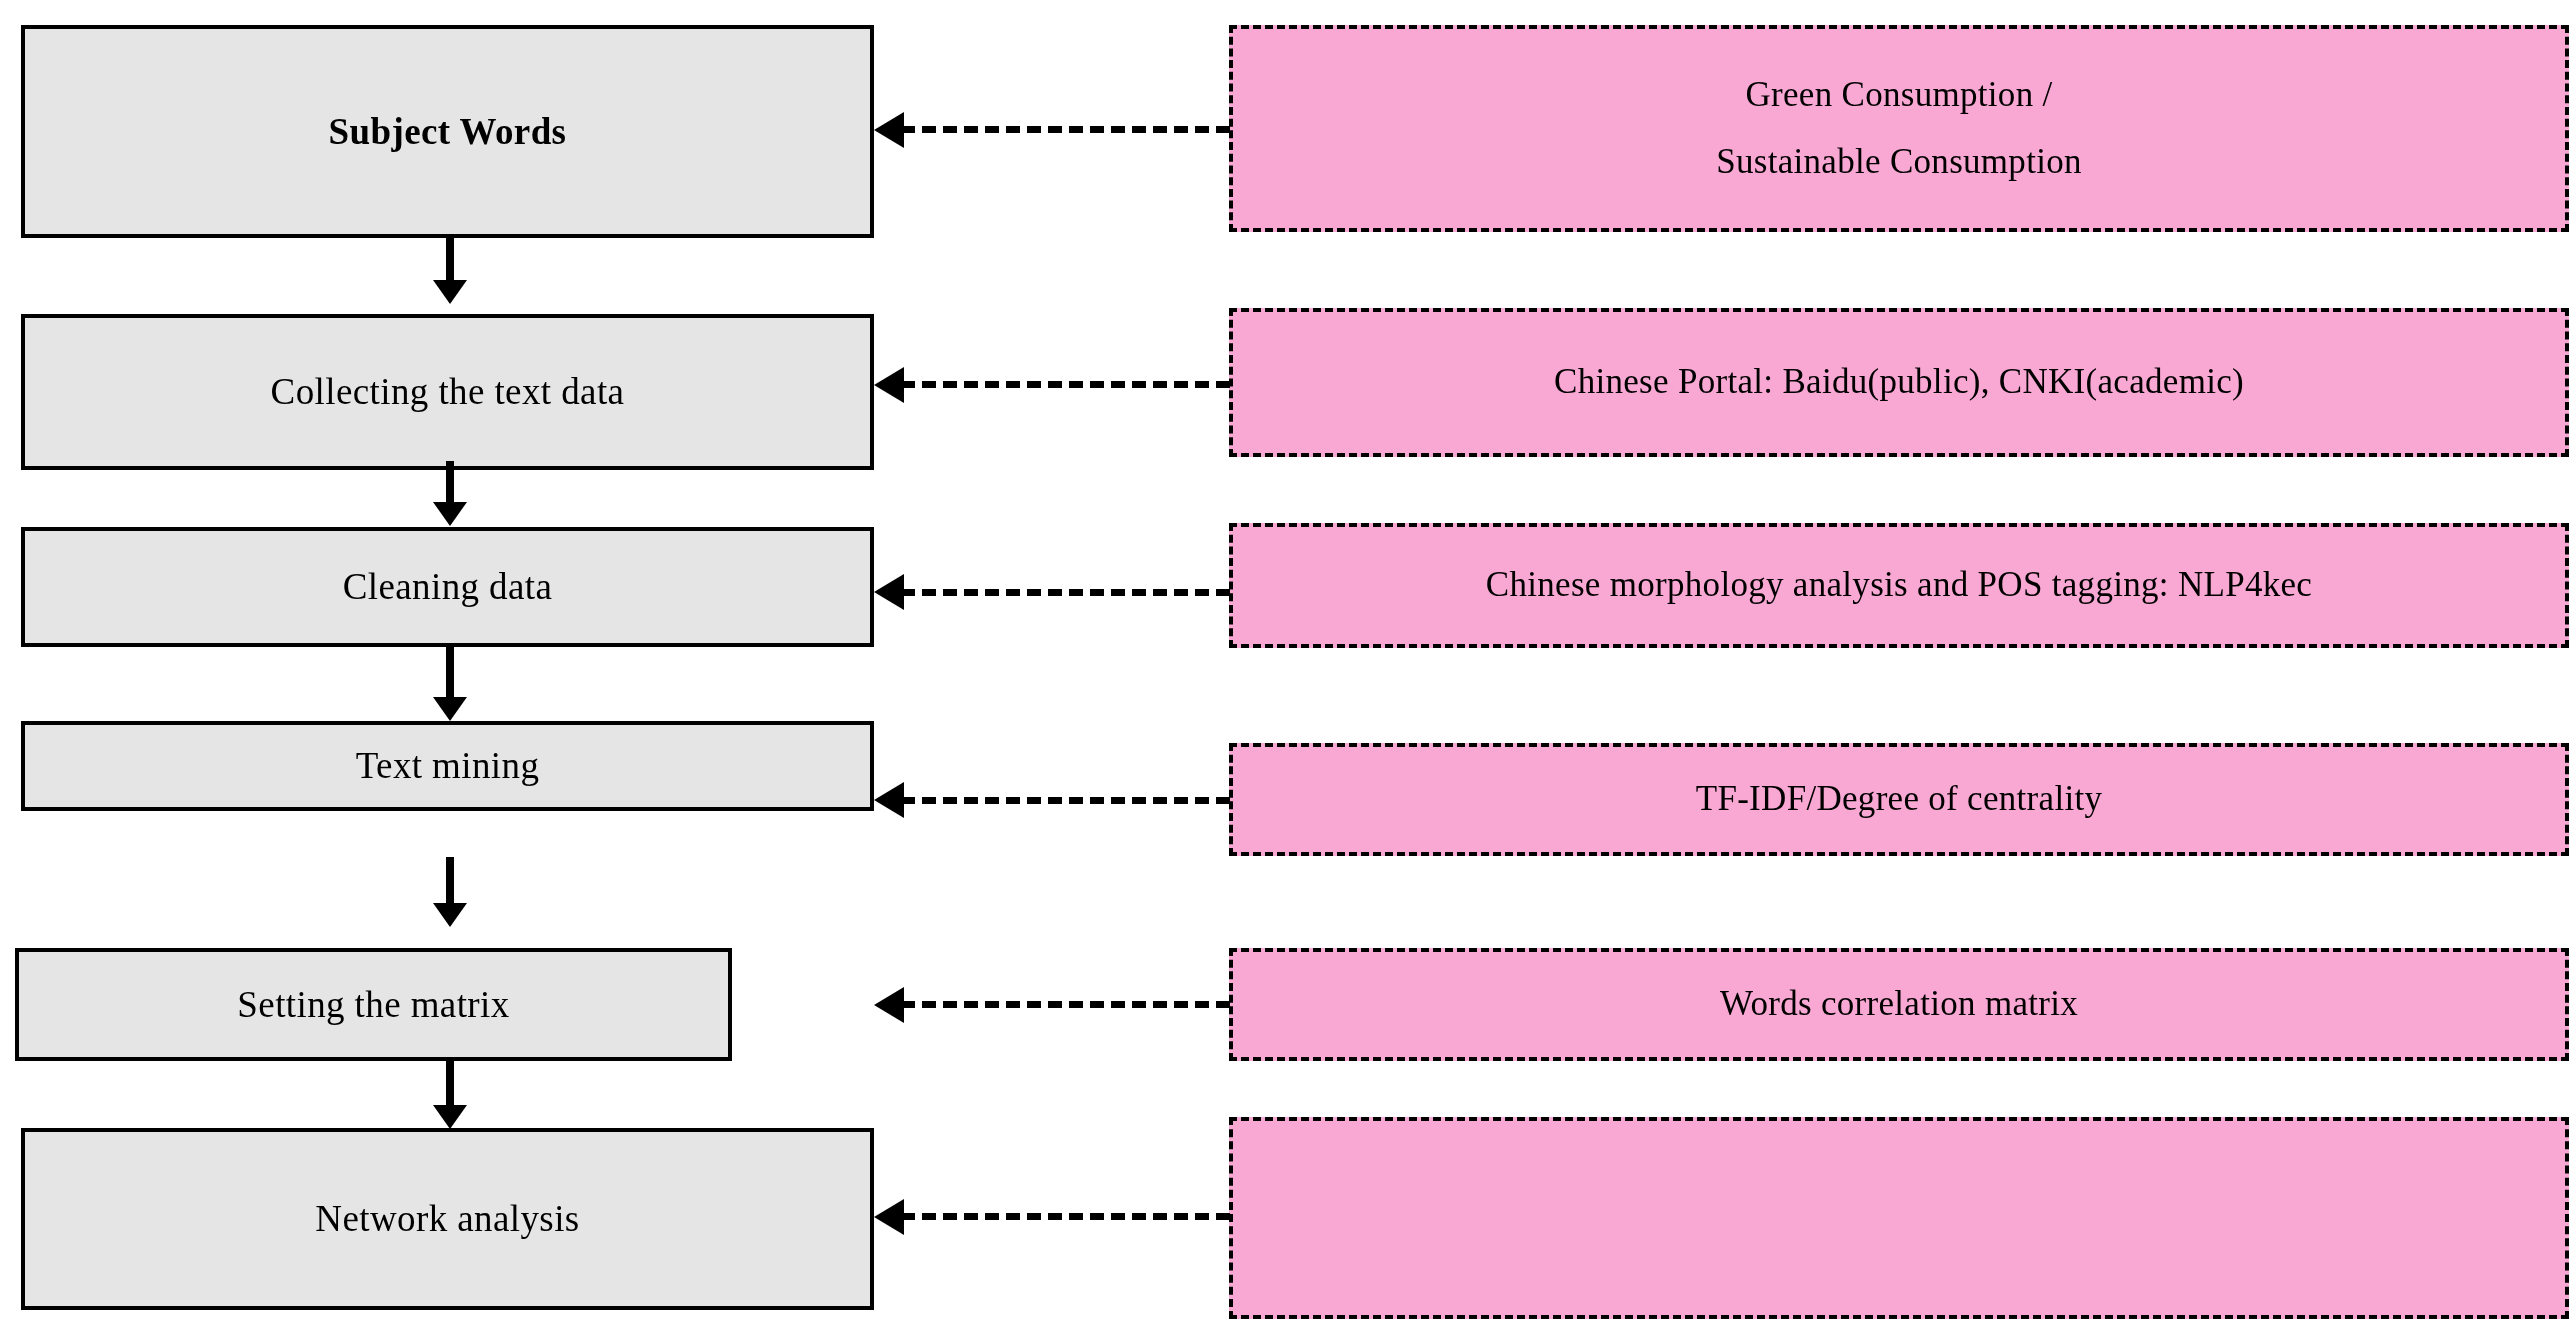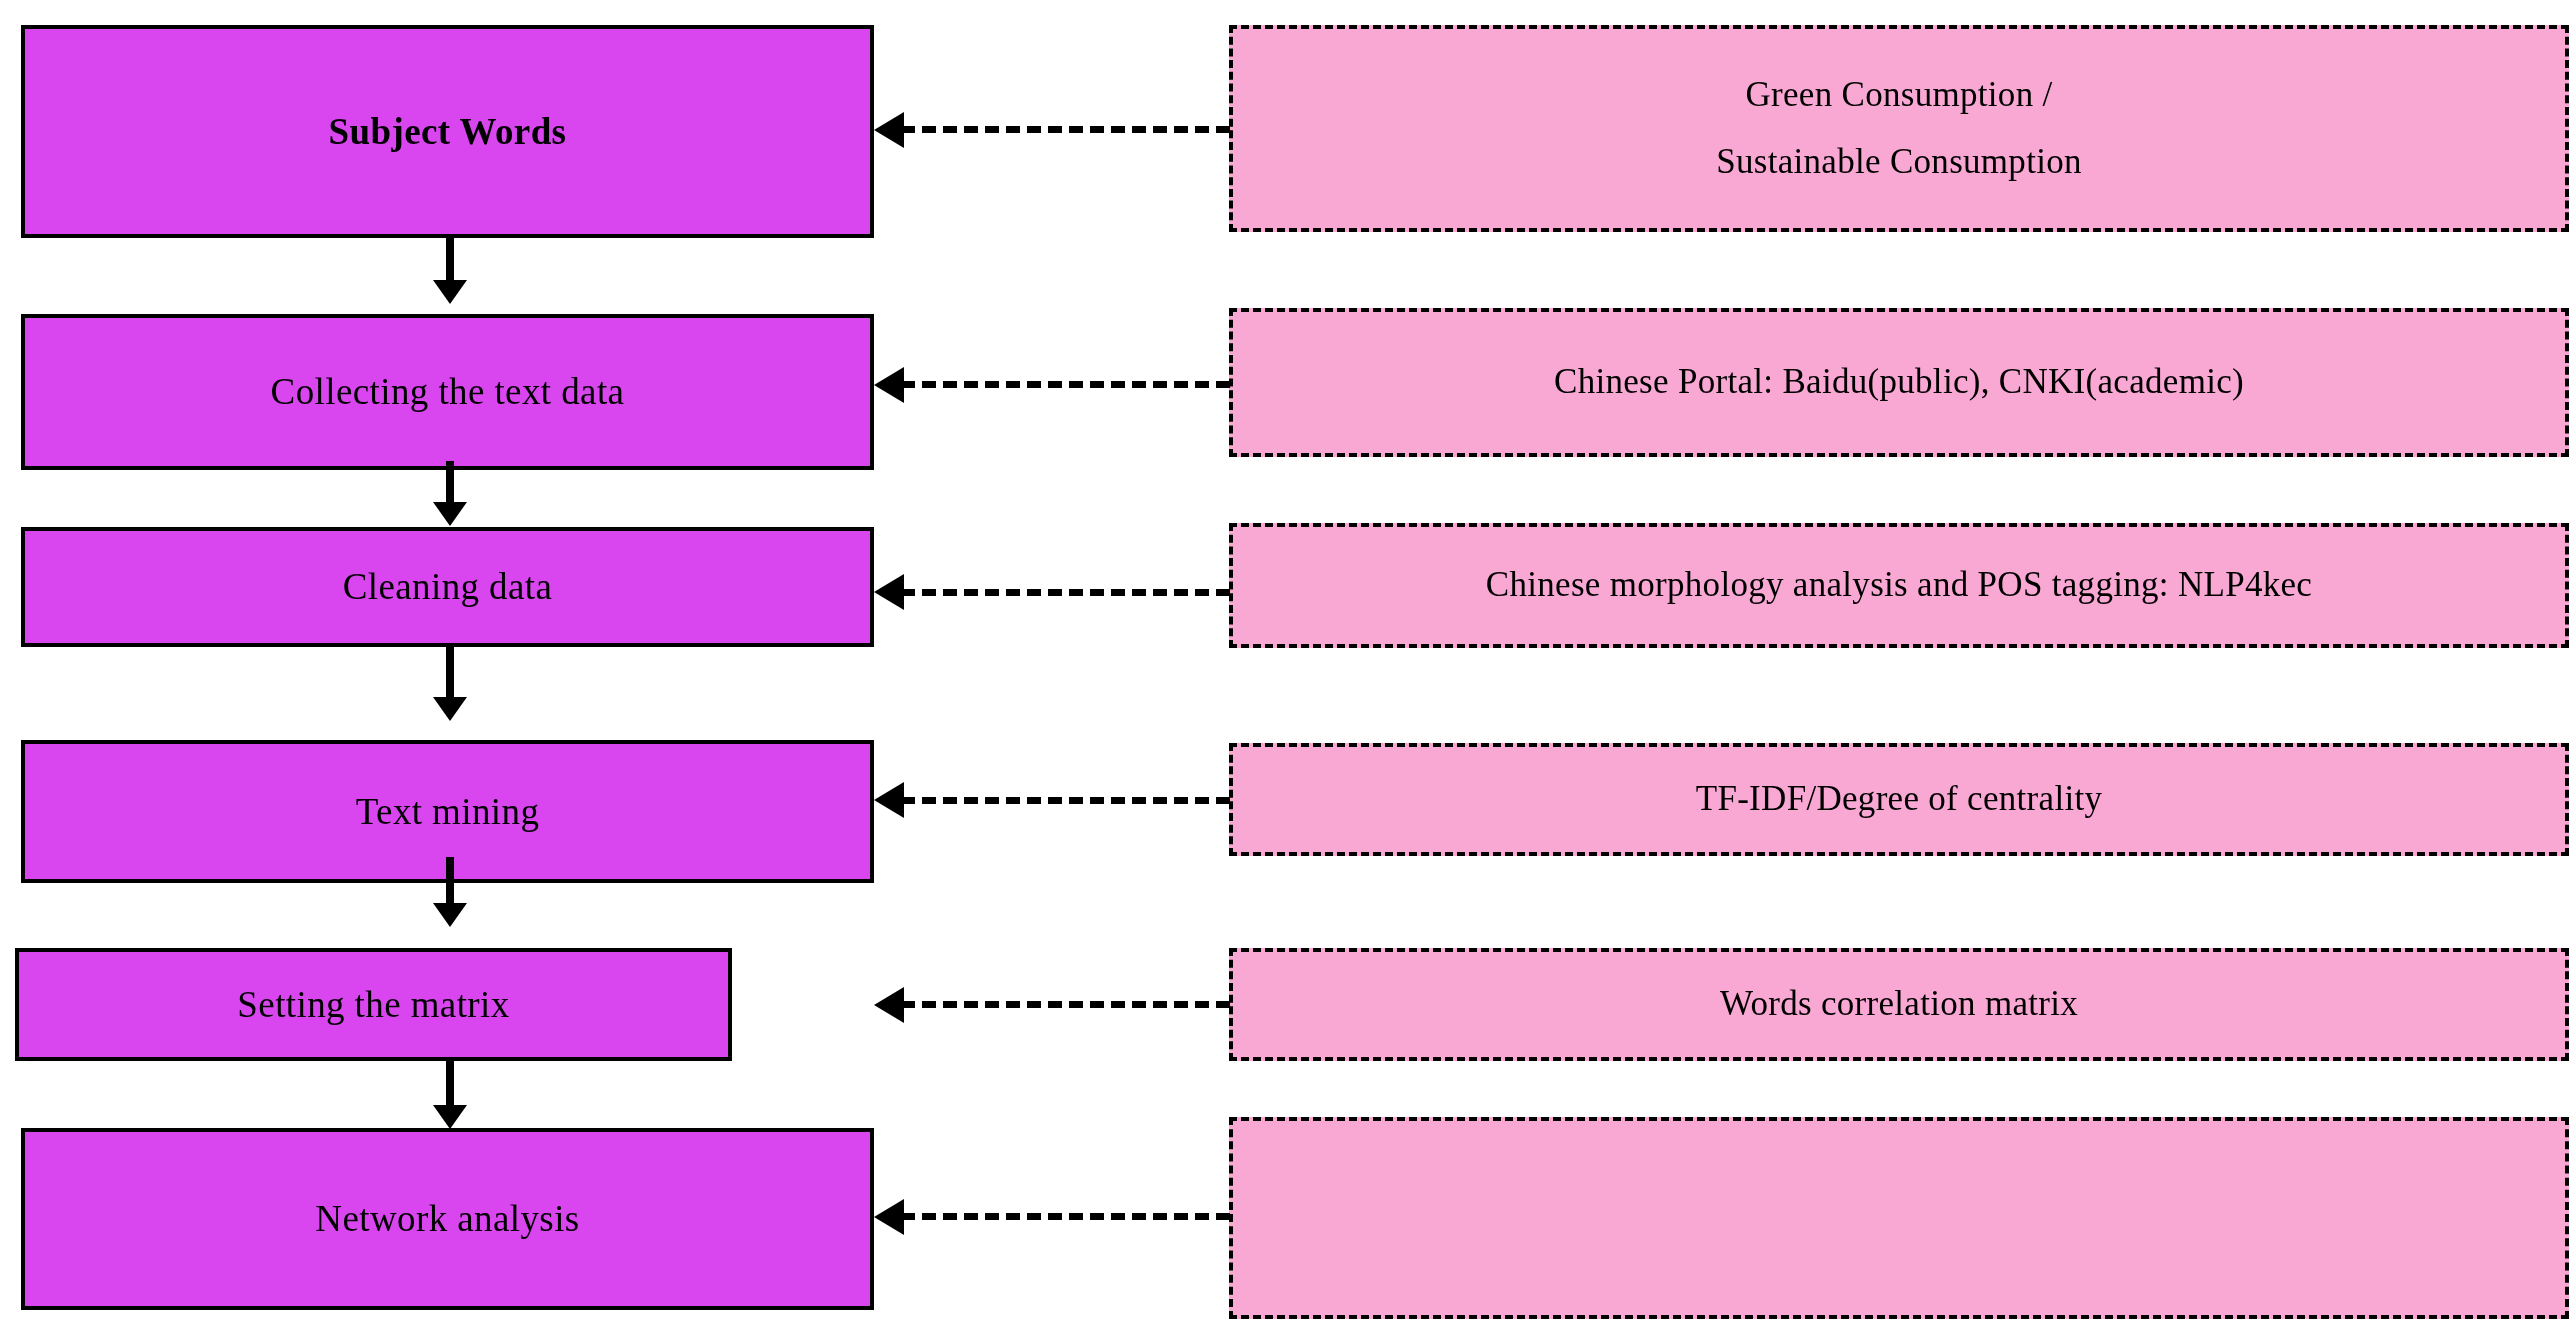--- a/index.html
+++ b/index.html
@@ -15,21 +15,21 @@
     background: #ffffff;
     font-family: "Liberation Serif", "DejaVu Serif", serif;
     overflow: hidden;
   }
 
   
   .proc-box {
     position: absolute;
     box-sizing: border-box;
     border: 4.8px solid #000000;
-    background: #d946ef;
+    background: #e5e5e5;
     display: flex;
     align-items: center;
     justify-content: center;
     text-align: center;
   }
   .proc-label {
     font-size: 37px;
     line-height: 1.35;
     color: #000000;
     letter-spacing: 0.4px;
@@ -132,21 +132,21 @@
   <div class="note-box" style="left:1229px; top:523px; width:1340px; height:125px;">
     <span class="note-line">Chinese morphology analysis and POS tagging: NLP4kec</span>
   </div>
 
   <div class="h-arrow-line" style="left:901px; top:589px; width:329px;"></div>
   <div class="h-arrow-head" style="left:874px; top:574px;"></div>
 
   <div class="v-arrow" style="left:446px; top:647px; height:53px;"></div>
   <div class="v-arrow-head" style="left:433px; top:697px;"></div>
 
-  <div class="proc-box" style="left:21px; top:740px; width:853px; height:143px;">
+  <div class="proc-box" style="left:21px; top:721px; width:853px; height:90px;">
     <span class="proc-label">Text mining</span>
   </div>
 
   <div class="note-box" style="left:1229px; top:743px; width:1340px; height:113px;">
     <span class="note-line">TF-IDF/Degree of centrality</span>
   </div>
 
   <div class="h-arrow-line" style="left:901px; top:797px; width:329px;"></div>
   <div class="h-arrow-head" style="left:874px; top:782px;"></div>
 

